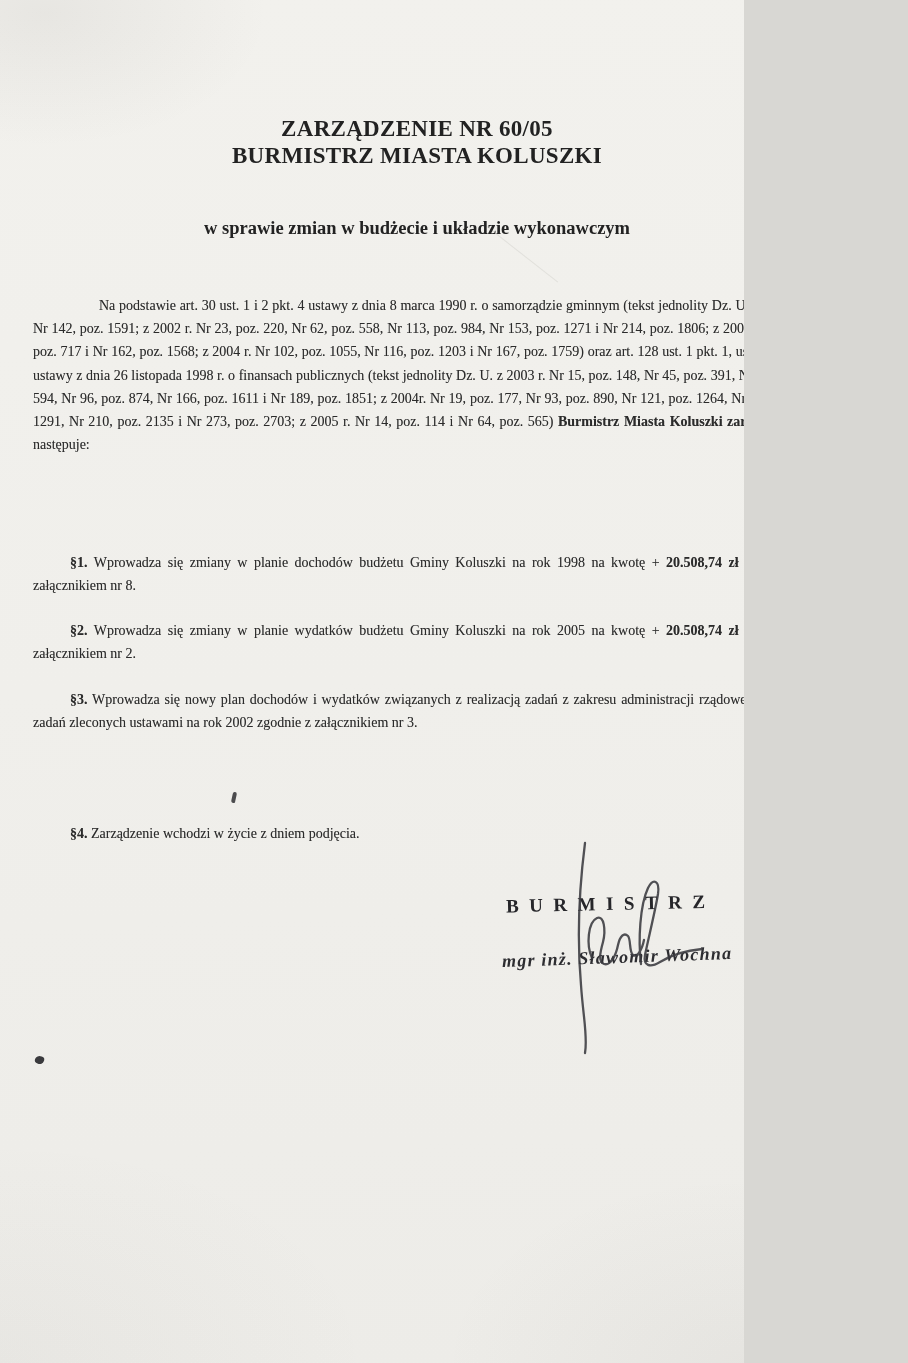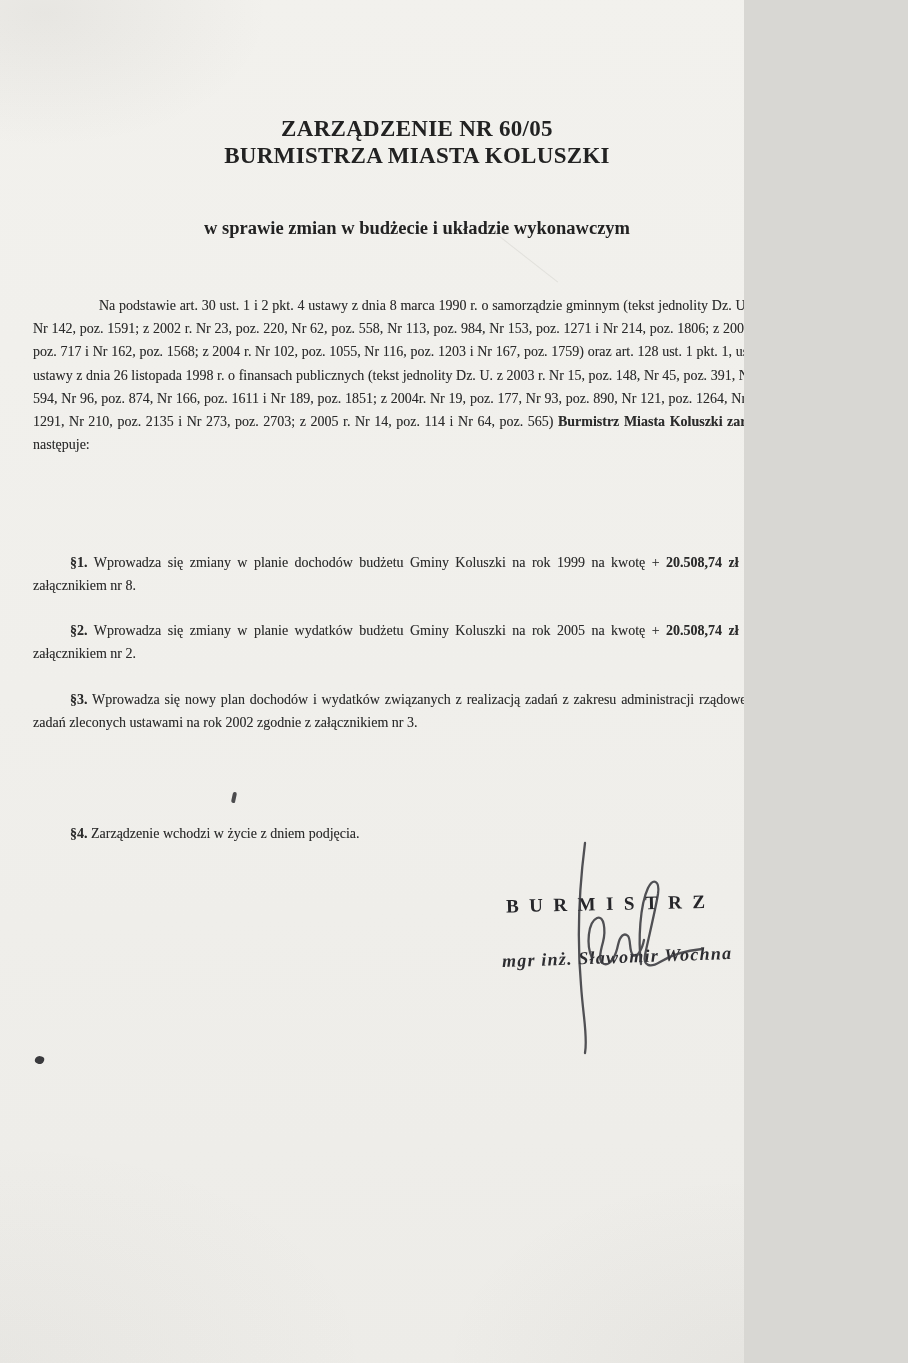--- a/index.html
+++ b/index.html
@@ -69,30 +69,30 @@
 </style>
 </head>
 <body>
 
 <div class="page">
 
   <div class="crease"></div>
 
   <div class="title-block">
     <div>ZARZĄDZENIE NR 60/05</div>
-    <div>BURMISTRZA MIASTA KOLUSZKI</div>
+    <div>BURMISTRZ MIASTA KOLUSZKI</div>
   </div>
 
   <div class="subject-block">
     <div>w sprawie zmian w budżecie i układzie wykonawczym</div>
   </div>
 
   <p class="bodytext preamble"><span>Na podstawie art. 30 ust. 1 i 2 pkt. 4 ustawy z dnia 8 marca 1990 r. o samorządzie gminnym (tekst jednolity Dz. U. z 2001 r. Nr 142, poz. 1591; z 2002 r. Nr 23, poz. 220, Nr 62, poz. 558, Nr 113, poz. 984, Nr 153, poz. 1271 i Nr 214, poz. 1806; z 2003 r. Nr 80, poz. 717 i Nr 162, poz. 1568; z 2004 r. Nr 102, poz. 1055, Nr 116, poz. 1203 i Nr 167, poz. 1759) oraz art. 128 ust. 1 pkt. 1, ust. 2 pkt. 1 ustawy z dnia 26 listopada 1998 r. o finansach publicznych (tekst jednolity Dz. U. z 2003 r. Nr 15, poz. 148, Nr 45, poz. 391, Nr 65, poz. 594, Nr 96, poz. 874, Nr 166, poz. 1611 i Nr 189, poz. 1851; z 2004r. Nr 19, poz. 177, Nr 93, poz. 890, Nr 121, poz. 1264, Nr 123, poz. 1291, Nr 210, poz. 2135 i Nr 273, poz. 2703; z 2005 r. Nr 14, poz. 114 i Nr 64, poz. 565) </span><span class="b">Burmistrz Miasta Koluszki zarządza,</span><span> co następuje:</span></p>
 
-  <p class="bodytext section sec1"><span class="b">§1.</span><span> Wprowadza się zmiany w planie dochodów budżetu Gminy Koluszki na rok 1999 na kwotę + </span><span class="b">20.508,74 zł</span><span> zgodnie z załącznikiem nr 8.</span></p>
+  <p class="bodytext section sec1"><span class="b">§1.</span><span> Wprowadza się zmiany w planie dochodów budżetu Gminy Koluszki na rok 1998 na kwotę + </span><span class="b">20.508,74 zł</span><span> zgodnie z załącznikiem nr 8.</span></p>
 
   <p class="bodytext section sec2"><span class="b">§2.</span><span> Wprowadza się zmiany w planie wydatków budżetu Gminy Koluszki na rok 2005 na kwotę + </span><span class="b">20.508,74 zł</span><span> zgodnie z załącznikiem nr 2.</span></p>
 
   <p class="bodytext section sec3"><span class="b">§3.</span><span> Wprowadza się nowy plan dochodów i wydatków związanych z realizacją zadań z zakresu administracji rządowej i innych zadań zleconych ustawami na rok 2002 zgodnie z załącznikiem nr 3.</span></p>
 
   <p class="bodytext section sec4"><span class="b">§4.</span><span> Zarządzenie wchodzi w życie z dniem podjęcia.</span></p>
 
   <span class="ink-tick"></span>
 
   <div class="sig-role">BURMISTRZ</div>

